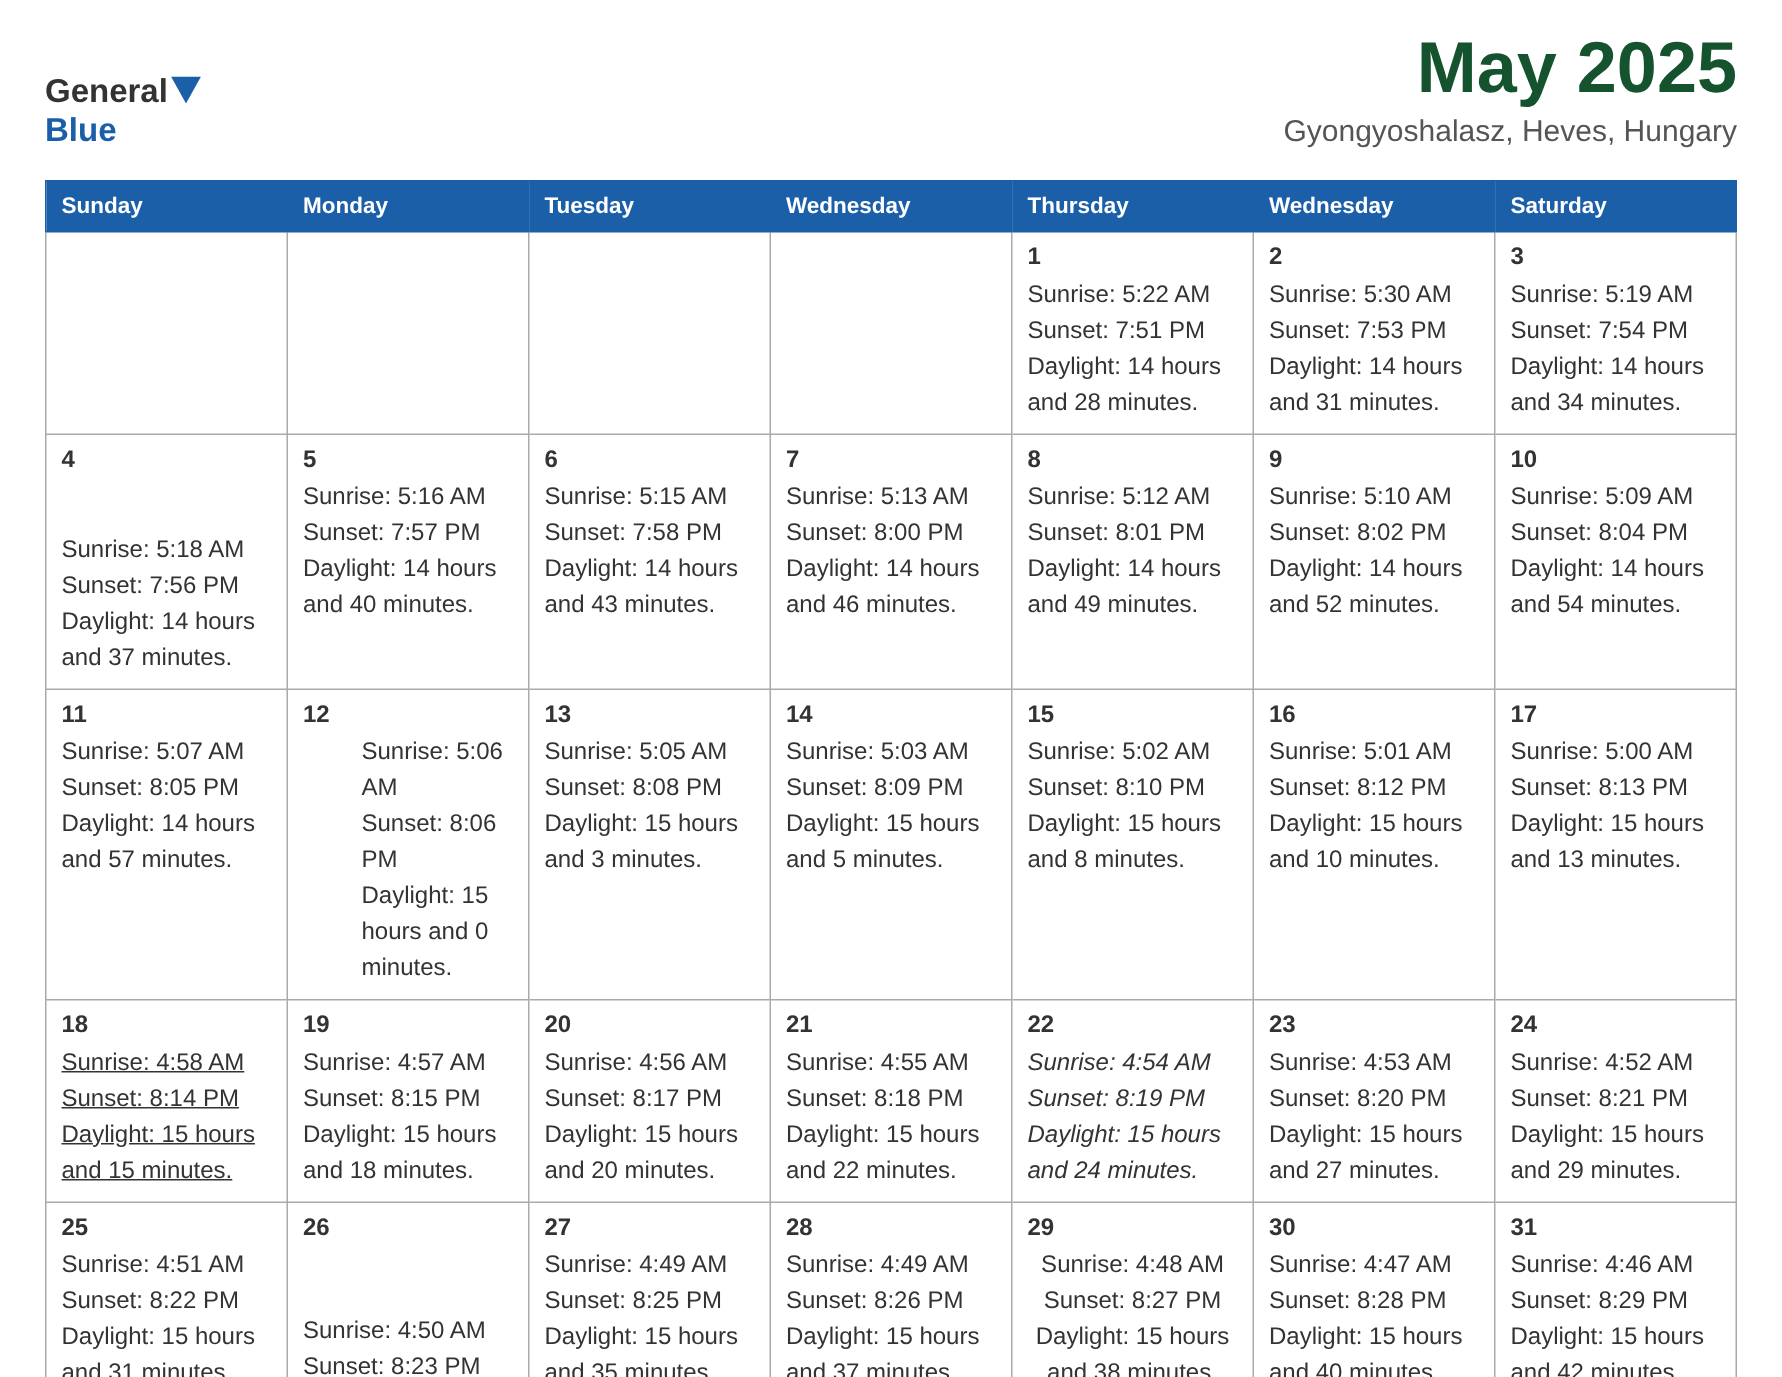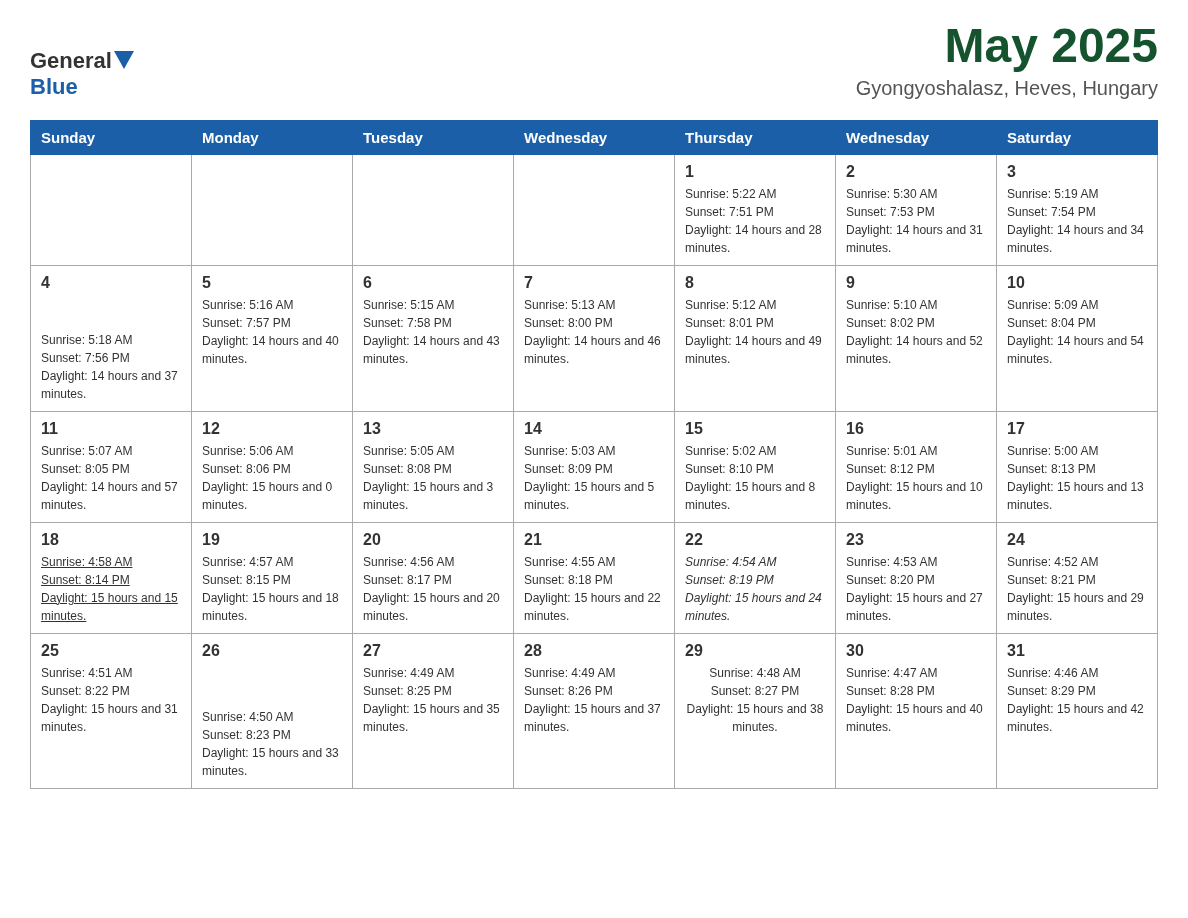--- a/index.html
+++ b/index.html
@@ -74,21 +74,21 @@
       min-height: 90px;
     }
     .day-number {
       font-size: 16px;
       font-weight: bold;
       color: #333;
       display: block;
       margin-bottom: 4px;
     }
     .day-info {
-      font-size: 12px;
+      font-size: 16px;
       color: #333;
       line-height: 1.5;
     }
     .empty-cell {
       background: #fff;
     }
     .calendar tbody tr td {
       background: #fff;
     }
   </style>
@@ -198,21 +198,21 @@
       </tr>
       <tr>
         <td>
           <span class="day-number">11</span>
           <div class="day-info" style="white-space: pre-line;">Sunrise: 5:07 AM
 Sunset: 8:05 PM
 Daylight: 14 hours and 57 minutes.</div>
         </td>
         <td>
           <span class="day-number">12</span>
-          <div class="day-info" style="white-space: pre-line;">Sunrise: 5:06 AM
+          <div class="day-info" style="white-space: pre-line; margin-left: 39px;">Sunrise: 5:06 AM
 Sunset: 8:06 PM
 Daylight: 15 hours and 0 minutes.</div>
         </td>
         <td>
           <span class="day-number">13</span>
           <div class="day-info" style="white-space: pre-line;">Sunrise: 5:05 AM
 Sunset: 8:08 PM
 Daylight: 15 hours and 3 minutes.</div>
         </td>
         <td>

